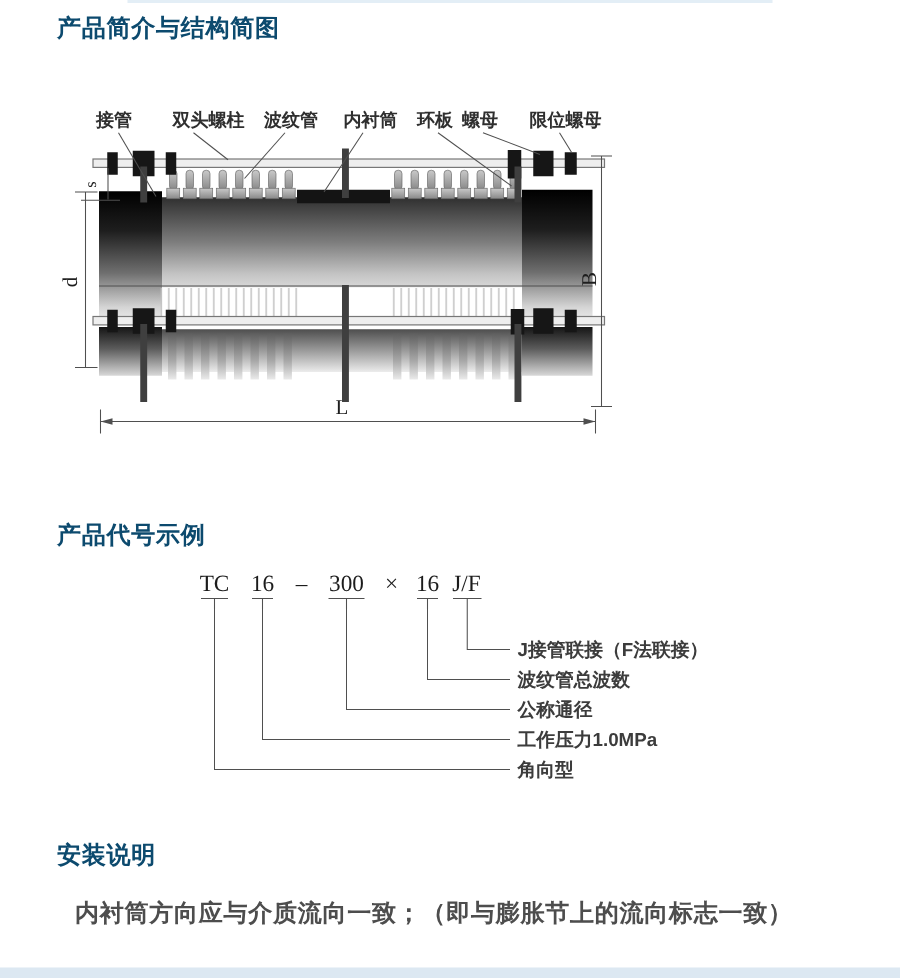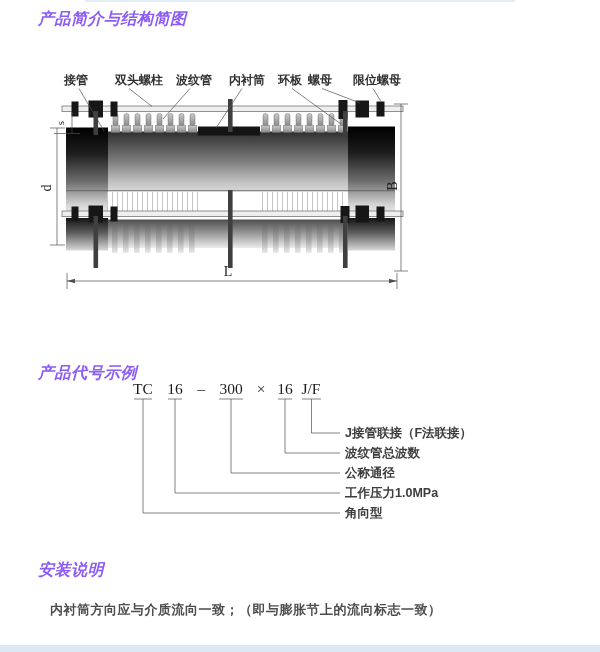--- a/index.html
+++ b/index.html
@@ -2,29 +2,29 @@
 <html><head>
 <meta charset="utf-8">
 <style>
   html,body{margin:0;padding:0;}
   body{
     width:600px;height:652px;position:relative;background:#ffffff;
     font-family:"Liberation Sans", sans-serif;overflow:hidden;
   }
   .sec-title{
     position:absolute;margin:0;font-size:16px;font-weight:bold;
-    color:#8b5cf6;letter-spacing:0.5px;font-style:italic;
+    color:#0c4a6e;letter-spacing:0.5px;
   }
   #title-overview{left:38px;top:9px;}
-  #title-code{left:38px;top:347px;margin-top:16px;}
+  #title-code{left:38px;top:347px;}
   #title-install{left:38px;top:560px;}
   .diagram-svg{position:absolute;left:35px;top:63px;}
   .codefig-svg{position:absolute;left:35px;top:375px;}
   .install-notes{position:absolute;left:50px;top:597px;width:520px;}
-  .install-notes p{margin:0;font-size:13px;line-height:25px;font-weight:bold;color:#4d4d4d;letter-spacing:0.5px;}
+  .install-notes p{margin:0;font-size:16px;line-height:25px;font-weight:bold;color:#4d4d4d;letter-spacing:0.5px;}
   .edge-strip-top{position:absolute;left:85px;top:0;width:430px;height:2px;background:#e3eef6;}
   .edge-strip-bottom{position:absolute;left:0;right:0;bottom:0;height:7px;background:#dce8f2;}
   svg text{font-family:"Liberation Sans", sans-serif;}
   svg .lbl{font-size:12px;font-weight:bold;fill:#2f2f2f;}
   svg .dim{font-family:"Liberation Serif", serif;font-size:14px;fill:#1e1e1e;}
   svg .dim-s{font-family:"Liberation Serif", serif;font-size:11px;fill:#1e1e1e;}
   svg .code{font-family:"Liberation Serif", serif;font-size:15.5px;fill:#1c1c1c;}
   svg .callout{font-size:12.5px;font-weight:bold;fill:#3c3c3c;}
   svg line, svg polyline{stroke:#4f4f4f;stroke-width:0.7;fill:none;}
 </style>

